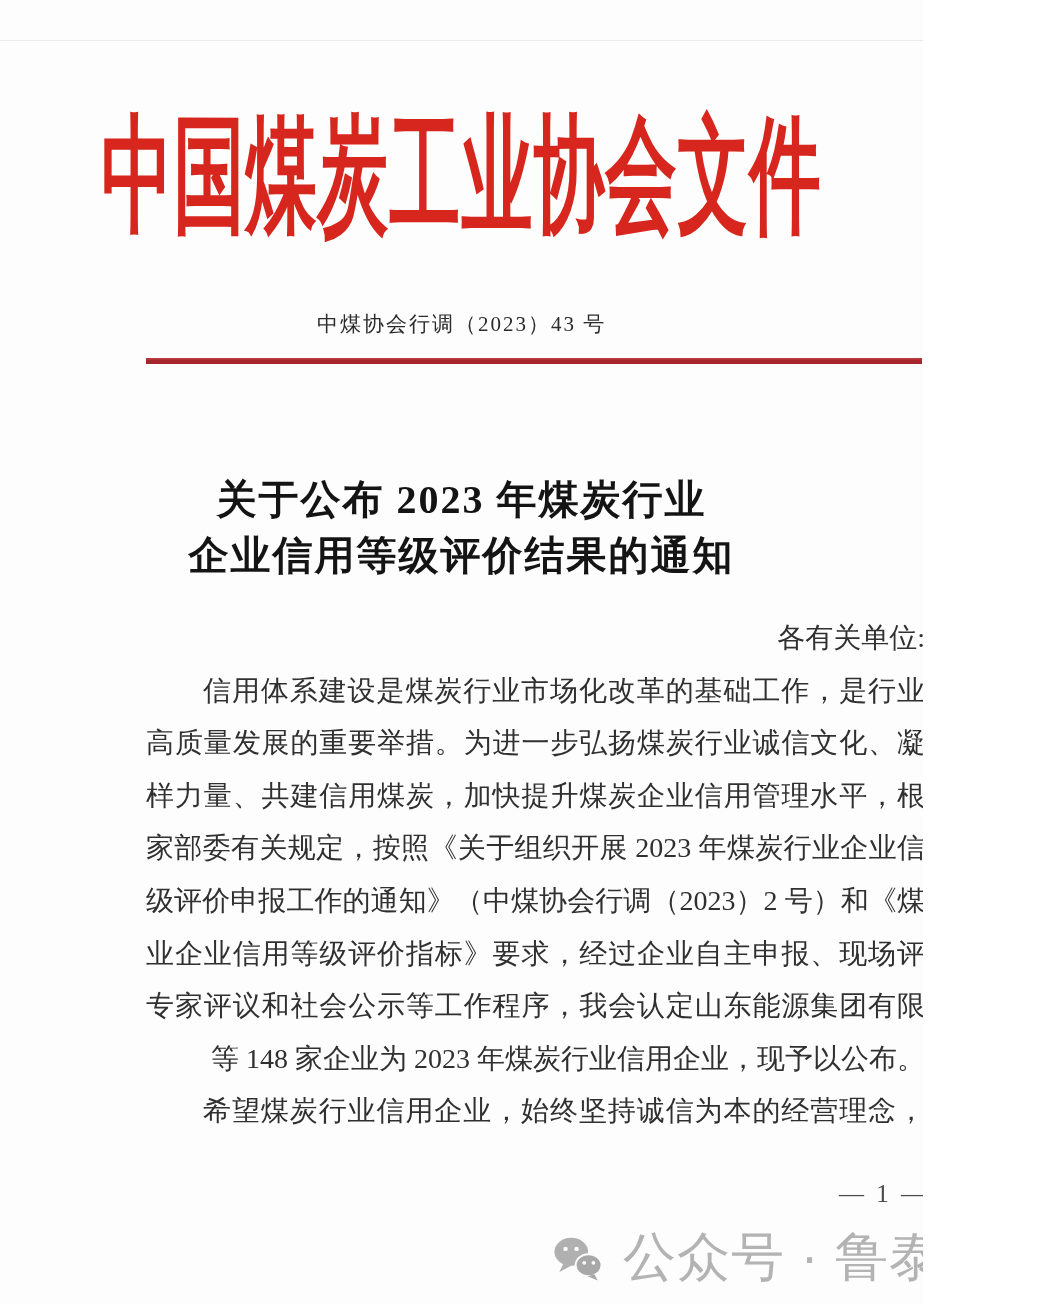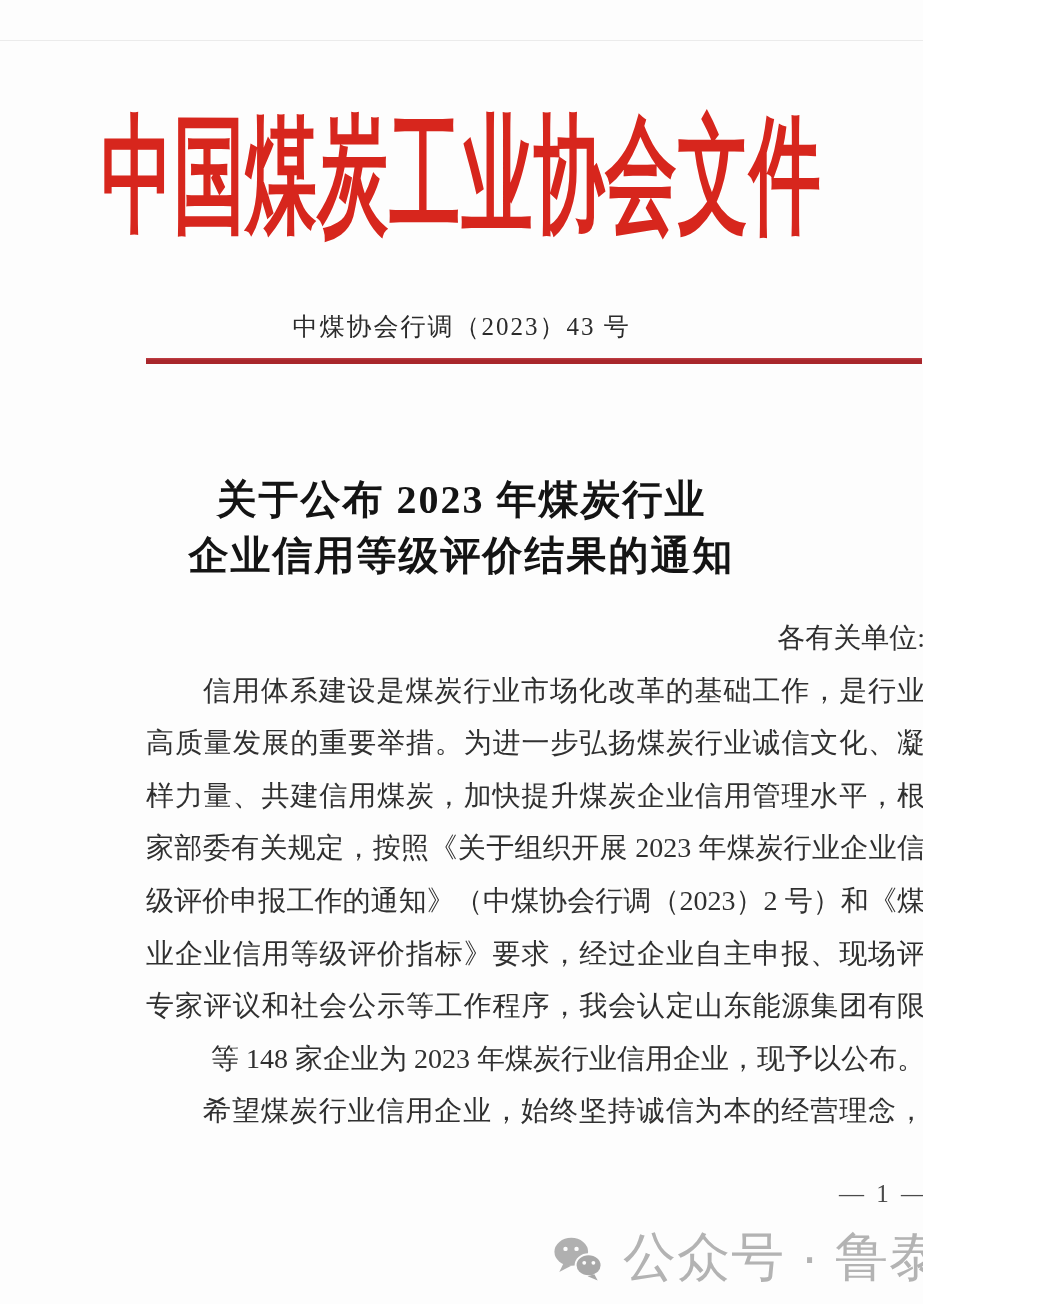--- a/index.html
+++ b/index.html
@@ -38,21 +38,21 @@
     white-space: nowrap;
     transform: scaleY(1.8);
     transform-origin: center center;
   }
   .doc-number {
     position: absolute;
     top: 310px;
     left: 0;
     width: 100%;
     text-align: center;
-    font-size: 25px;
+    font-size: 21px;
     color: #2b2b2b;
     letter-spacing: 2px;
     white-space: nowrap;
   }
   .red-rule {
     position: absolute;
     top: 358px;
     left: 146px;
     width: 776px;
     height: 6px;

